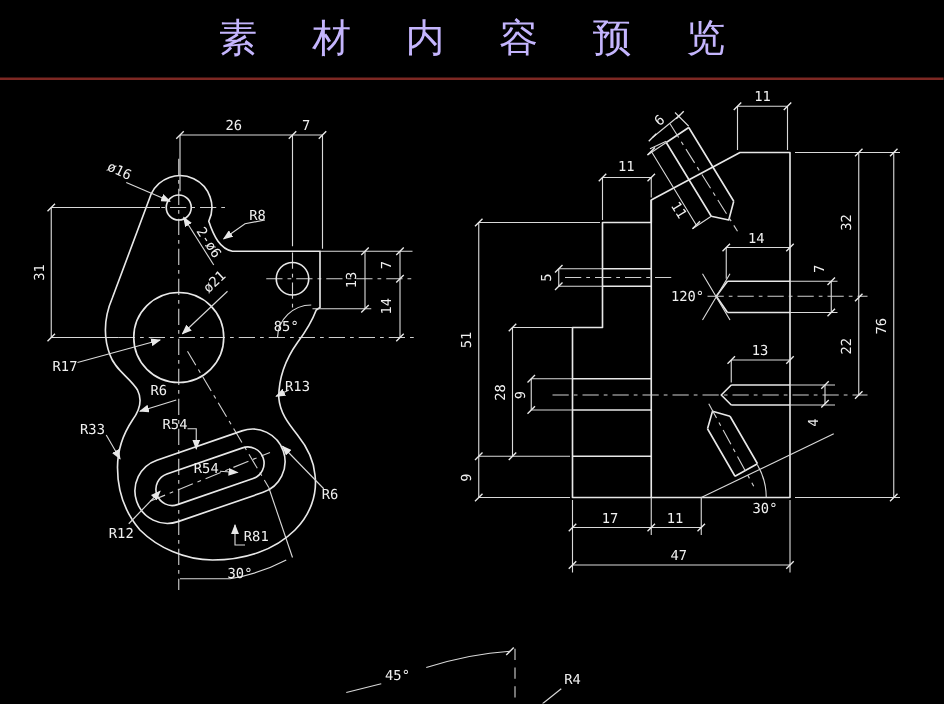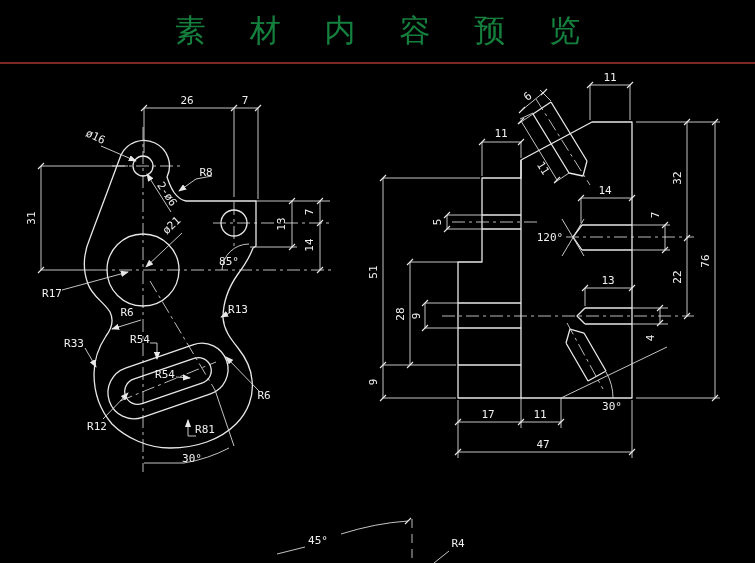--- a/index.html
+++ b/index.html
@@ -1,18 +1,18 @@
 <!DOCTYPE html>
 <html><head>
 <meta charset="utf-8">
 <style>
   html,body{margin:0;padding:0;background:#000;width:755px;height:563px;overflow:hidden;}
   #stage{position:relative;width:755px;height:563px;background:#000;}
   #title{position:absolute;top:10px;left:0;width:100%;text-align:center;
-         color:#15803d;font-family:"DejaVu Serif","Liberation Serif",serif;
+         color:#c4b5fd;font-family:"DejaVu Serif","Liberation Serif",serif;
          font-size:31px;letter-spacing:17px;text-indent:17px;white-space:nowrap;}
   #divider{position:absolute;top:62px;left:0;width:755px;height:2px;background:#7d2823;}
   svg{position:absolute;top:0;left:0;}
   .outline{stroke:#e8e8e8;stroke-width:1.3;fill:none;stroke-linejoin:round;}
   .thin{stroke:#d9d9d9;stroke-width:0.9;fill:none;}
   .cl{stroke:#cfcfcf;stroke-width:0.9;fill:none;stroke-dasharray:13 4 3 4;}
   .dsh{stroke:#cfcfcf;stroke-width:0.9;fill:none;stroke-dasharray:9 6;}
   .tick{stroke:#e8e8e8;stroke-width:1.1;fill:none;}
   text{fill:#f0f0f0;font-family:"DejaVu Sans Mono","Liberation Mono",monospace;
        font-size:11px;text-anchor:middle;}

